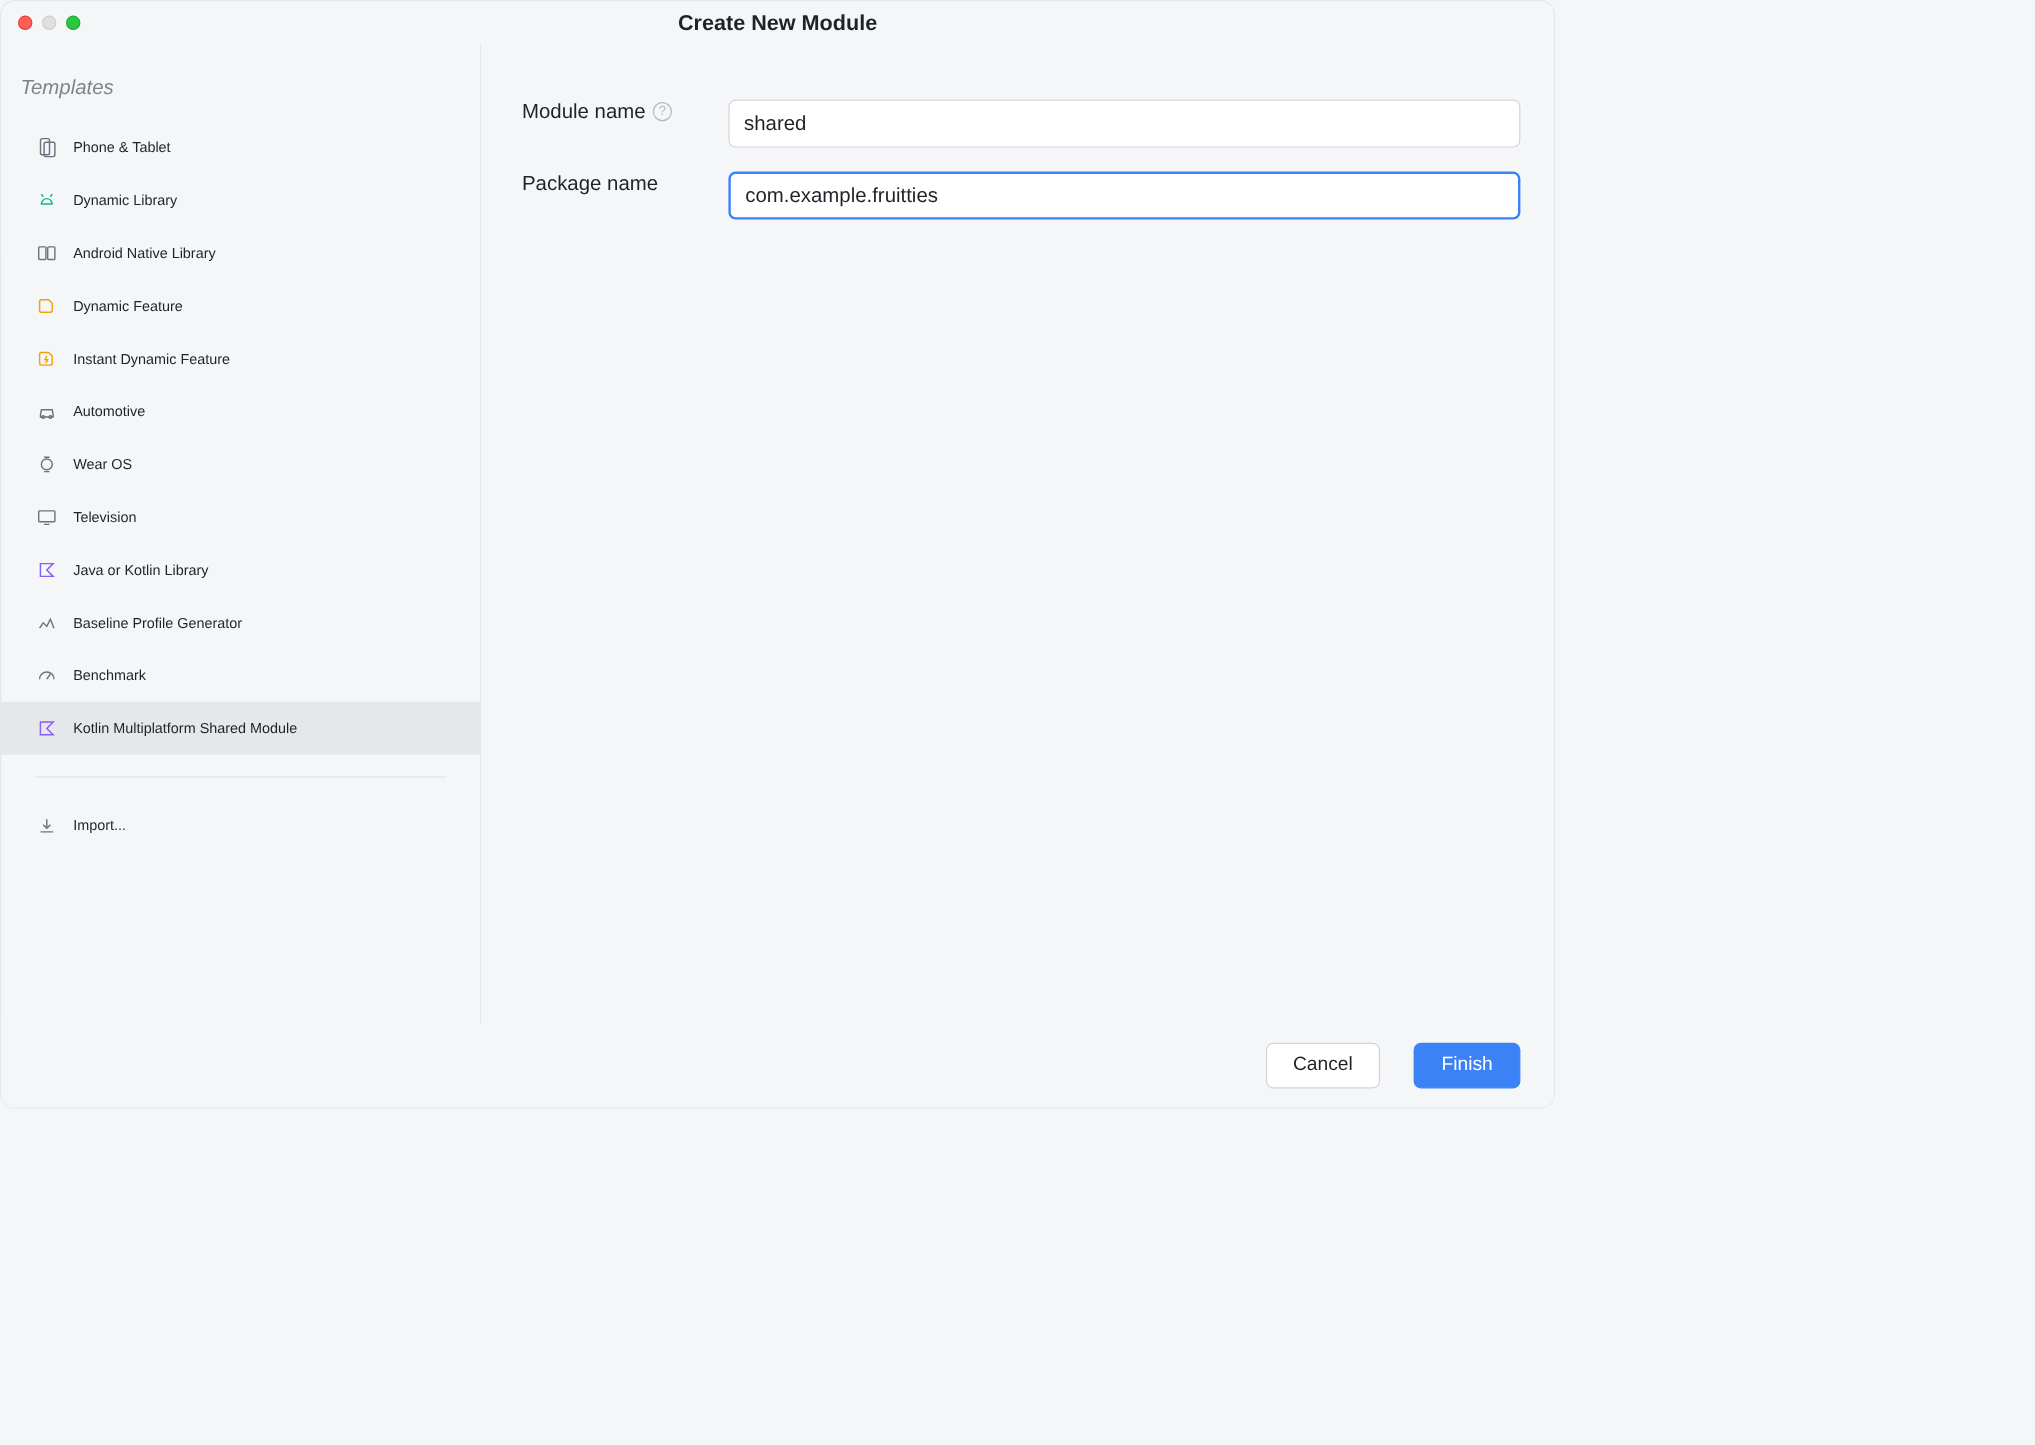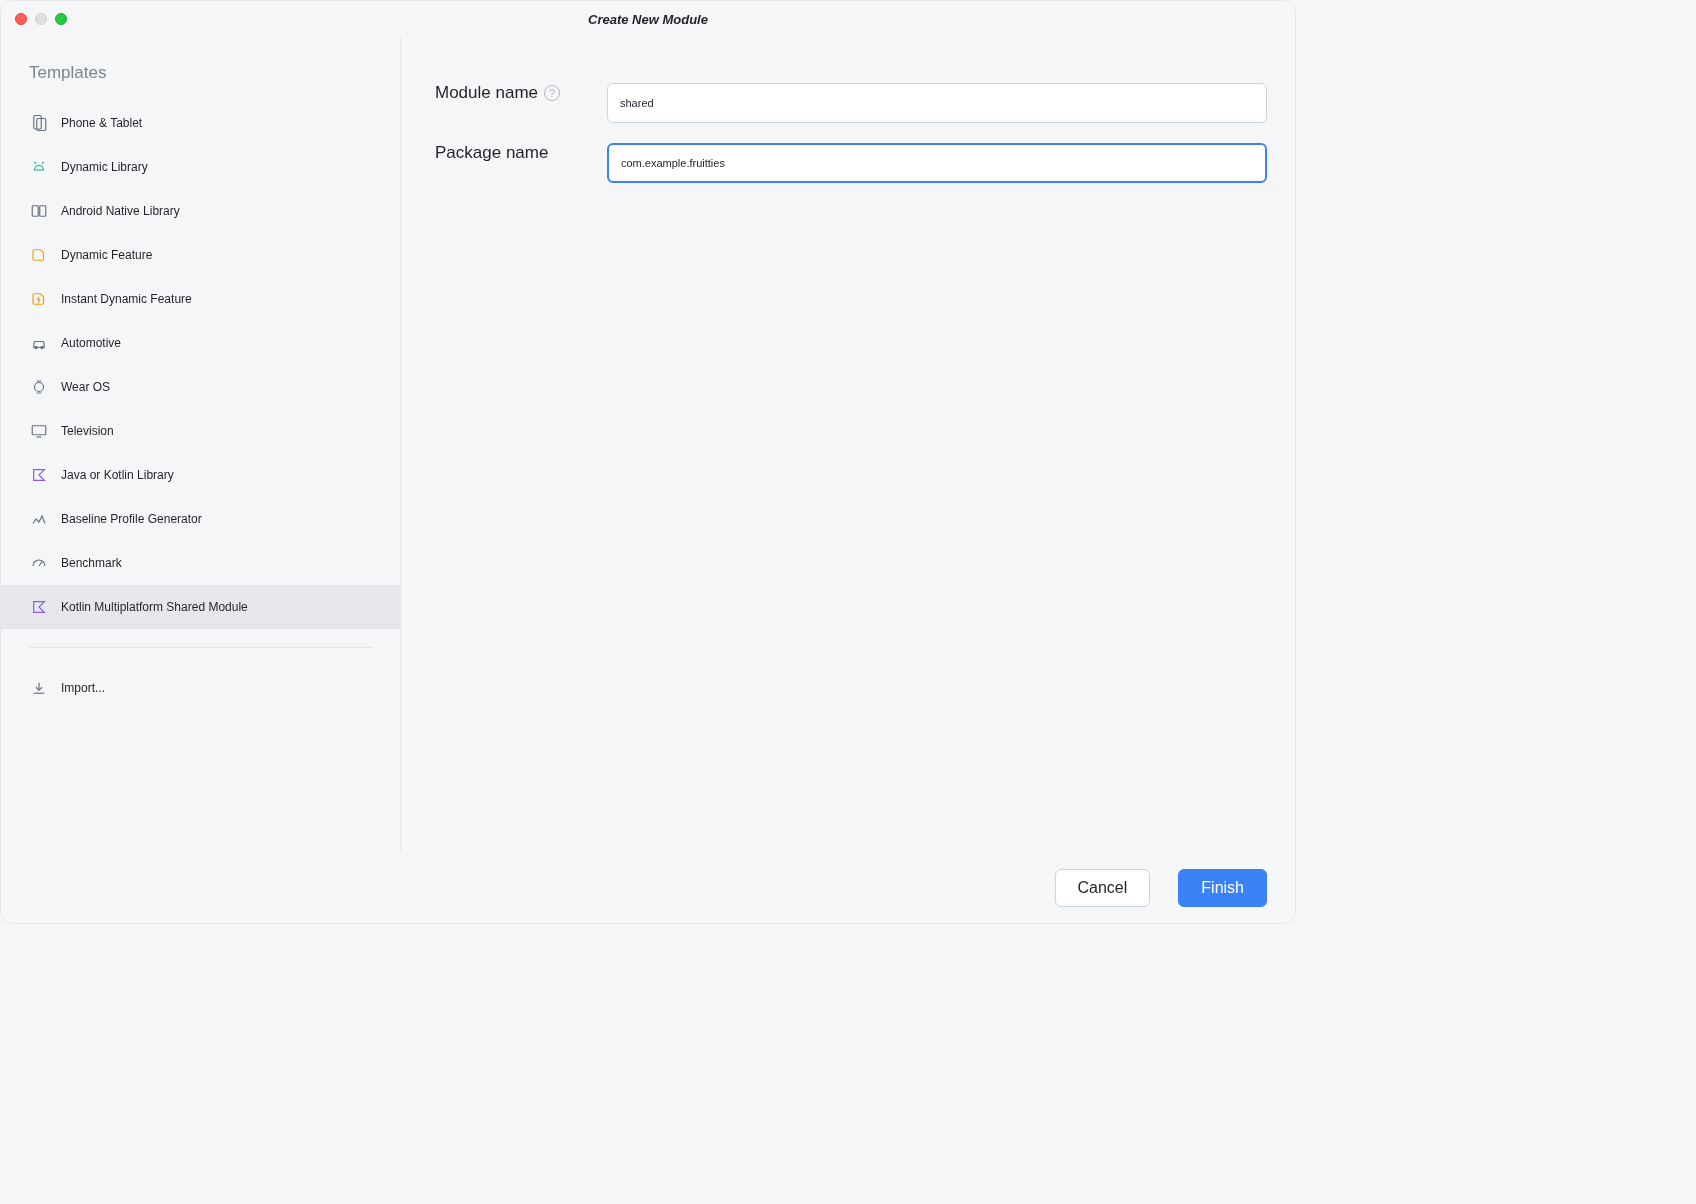--- a/index.html
+++ b/index.html
@@ -22,23 +22,22 @@
     overflow: hidden;
   }
   
   .titlebar {
     height: 36px;
     display: flex;
     align-items: center;
     justify-content: center;
     position: relative;
     font-weight: 600;
-    font-size: 13px;
-    color: #1f2328;
-    font-style: italic;
+    font-size: 18px;
+    color: #1f2328;
   }
   .traffic-lights {
     position: absolute;
     left: 14px;
     top: 50%;
     transform: translateY(-50%);
     display: flex;
     gap: 8px;
   }
   .dot { width: 12px; height: 12px; border-radius: 50%; }
@@ -55,21 +54,22 @@
   .sidebar {
     width: 400px;
     border-right: 1px solid #e6e8eb;
     display: flex;
     flex-direction: column;
     padding-top: 22px;
   }
   .sidebar-header {
     font-size: 17px;
     color: #7d848d;
-    padding: 4px 28px 18px;
+    padding: 4px 16px 18px;
+    font-style: italic;
   }
   .template-list {
     display: flex;
     flex-direction: column;
   }
   .template-item {
     display: flex;
     align-items: center;
     gap: 12px;
     padding: 12px 28px;
@@ -123,21 +123,21 @@
     align-items: center;
     justify-content: center;
   }
   .text-input {
     flex: 1;
     height: 40px;
     border: 1px solid #d0d4d9;
     border-radius: 6px;
     background: #ffffff;
     padding: 0 12px;
-    font-size: 11px;
+    font-size: 17px;
     color: #1f2328;
     outline: none;
   }
   .text-input.focused {
     border: 2px solid #3b82f6;
   }
 
   
   .footer {
     height: 70px;

